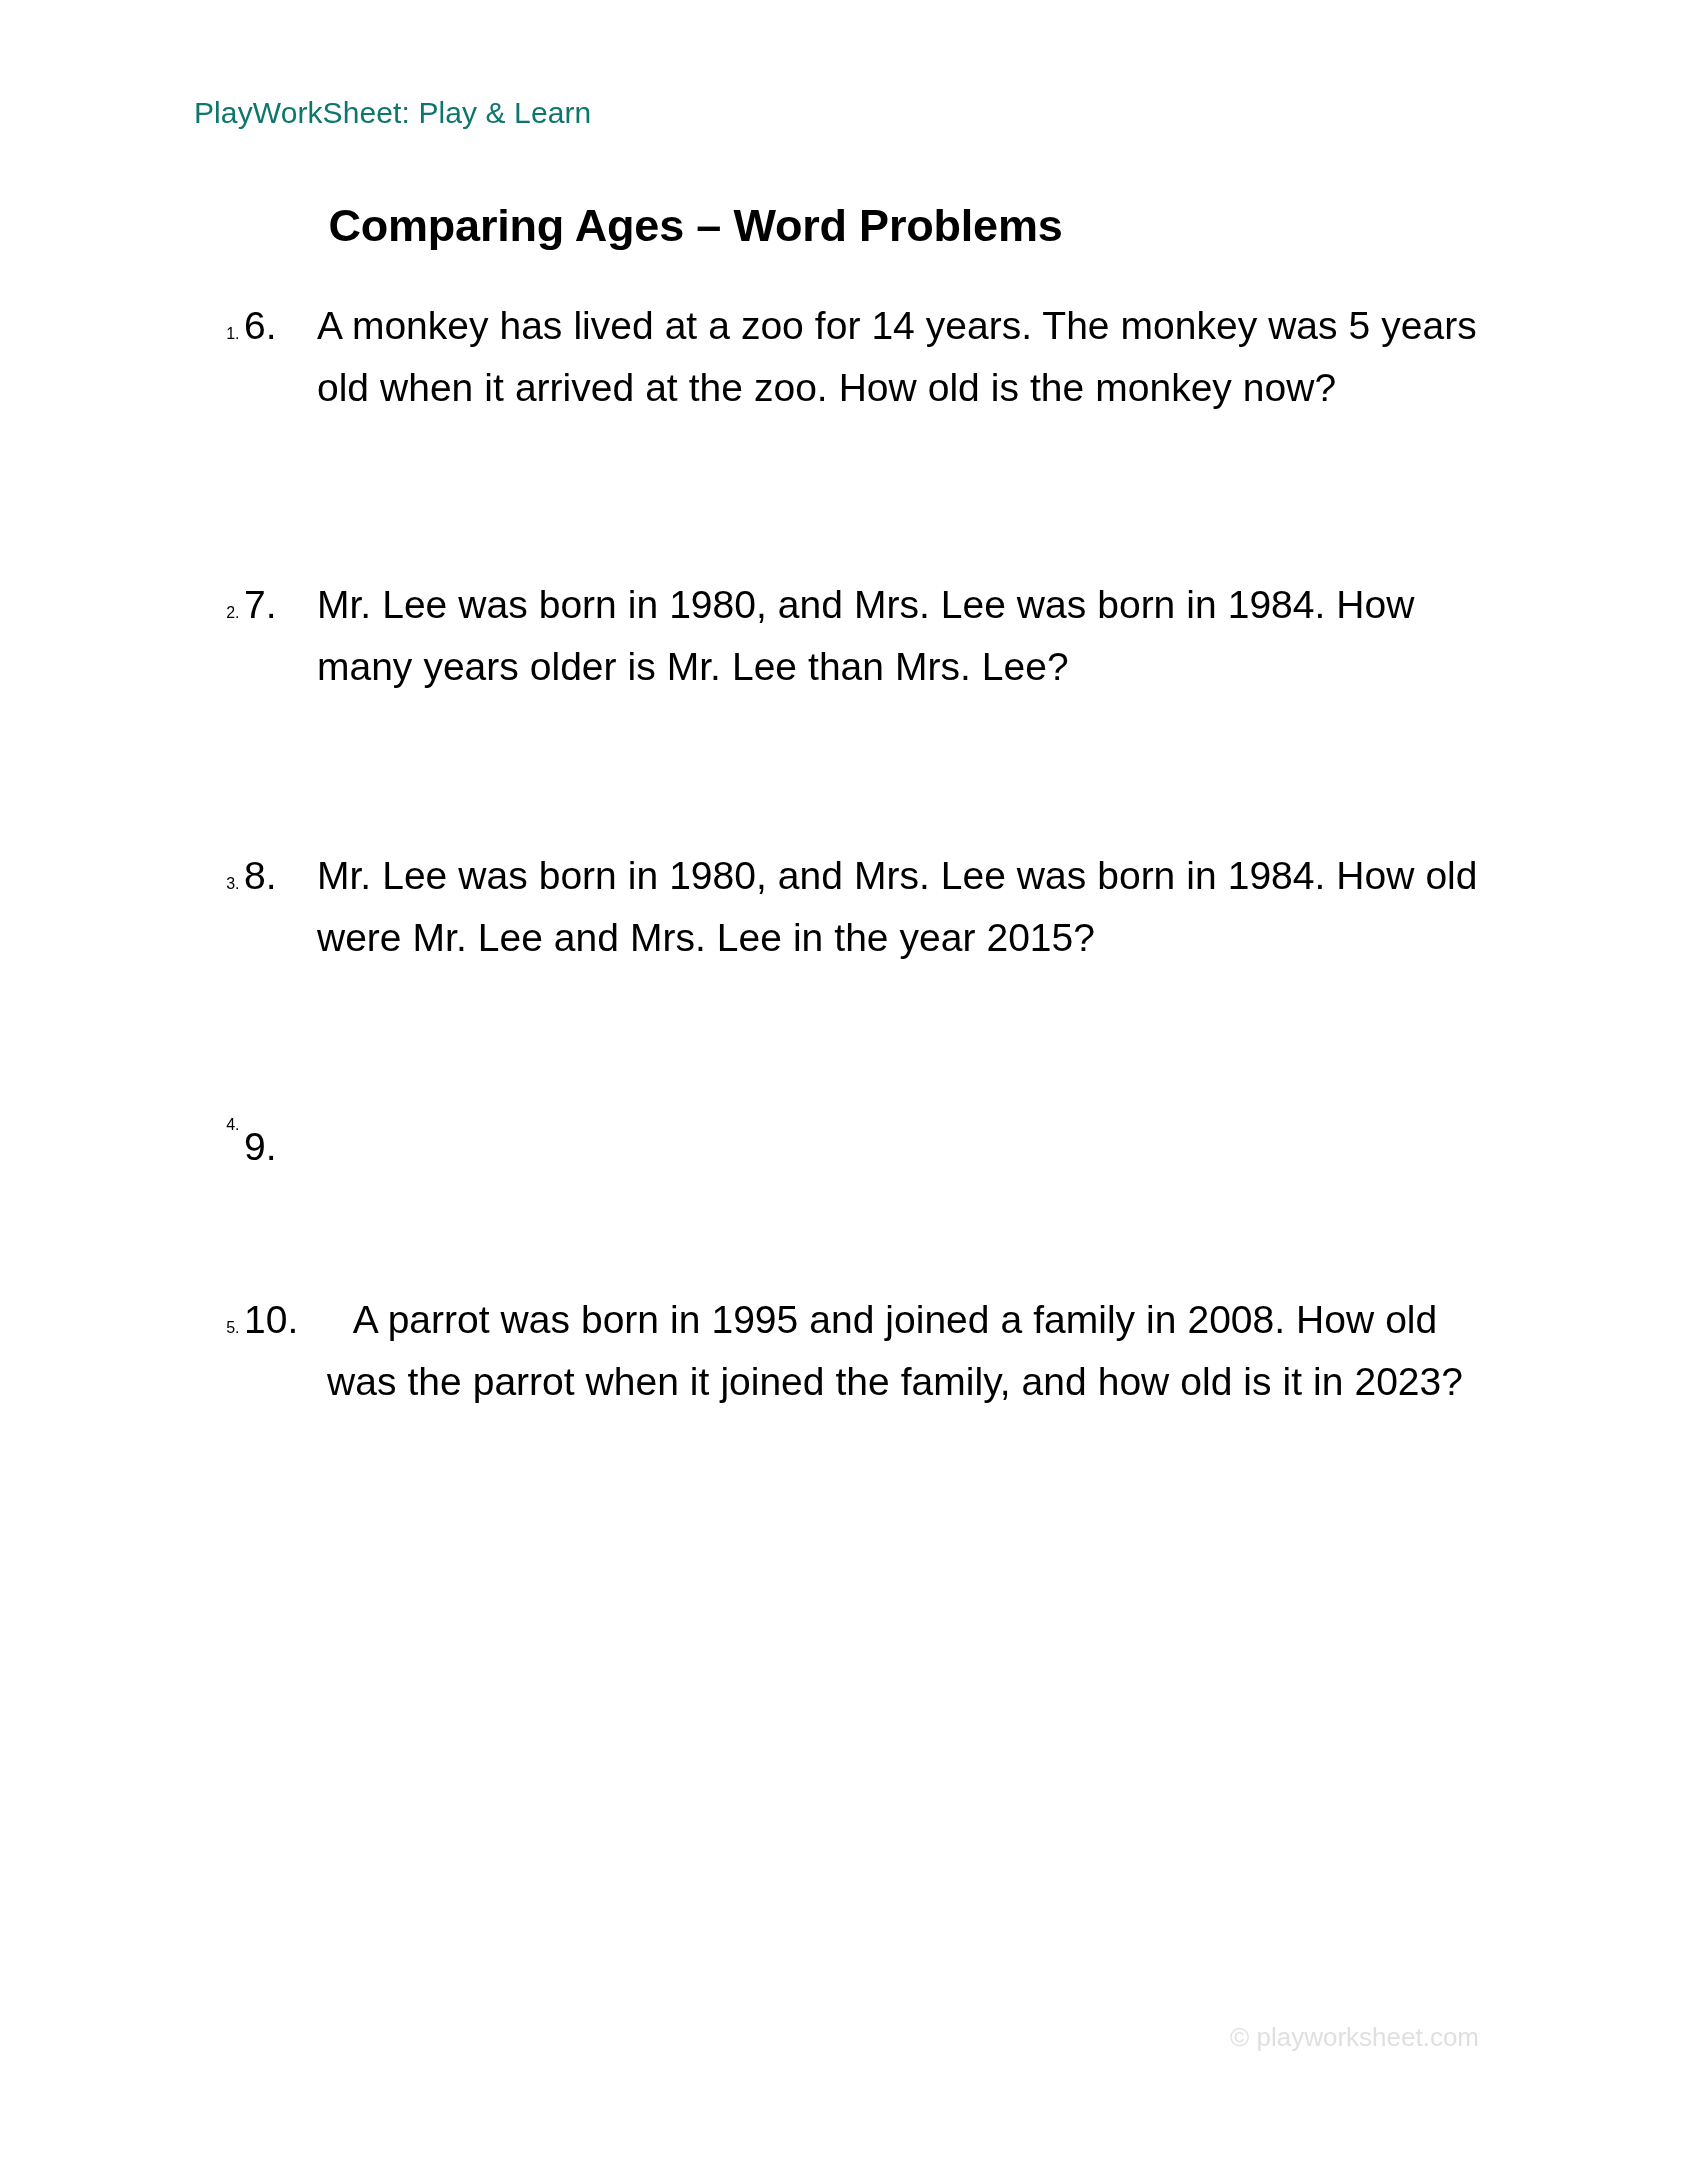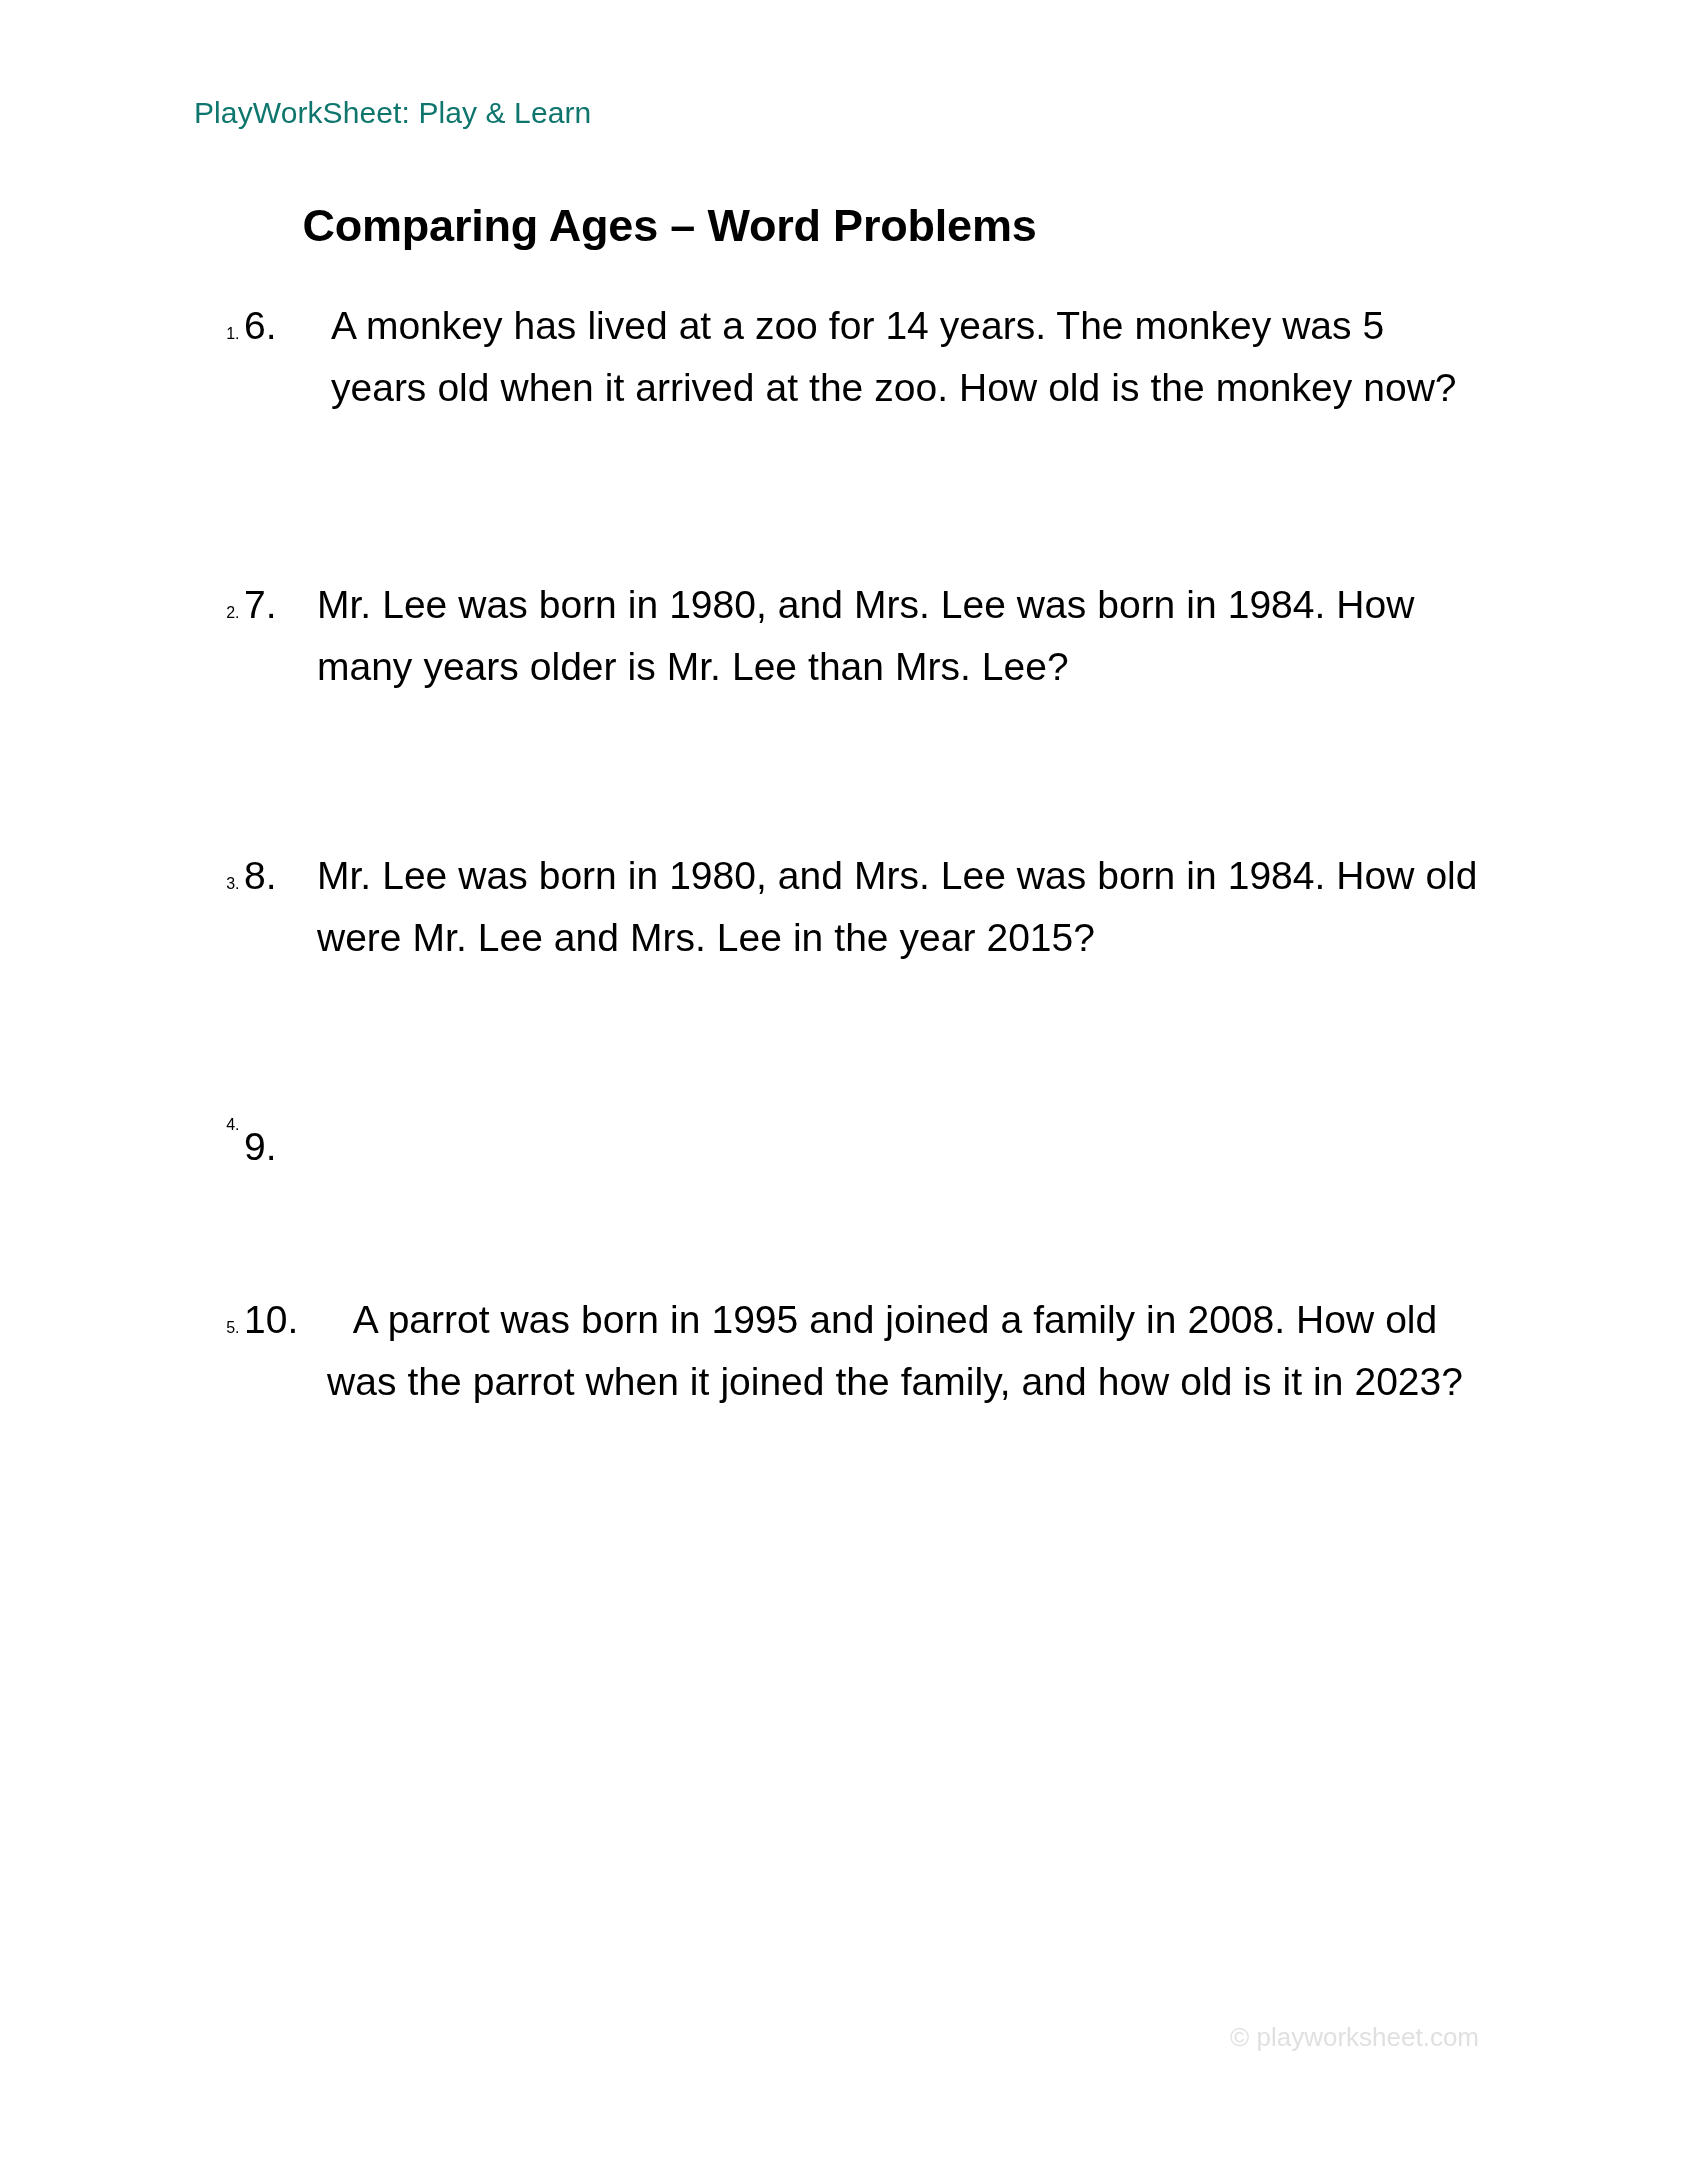--- a/index.html
+++ b/index.html
@@ -34,20 +34,21 @@
   .worksheet-title {
     position: absolute;
     left: 0;
     top: 170px;
     width: 1339px;
     text-align: center;
     font-size: 45px;
     font-weight: bold;
     color: #000000;
     letter-spacing: -0.2px;
+    padding-left: 26px;
   }
 
   
   .problem-list {
     position: absolute;
     left: 204px;
     top: 279px;
     width: 1238px;
   }
   .problem-item {
@@ -71,21 +72,21 @@
   }
   .problem-text {
     font-size: 39px;
     line-height: 62px;
     color: #000000;
     text-align: left;
     word-spacing: 0.2px;
   }
 
   
-  .w-q6  { max-width: 1163px; margin-left: 14px; }
+  .w-q6  { max-width: 1163px; }
   .w-q7  { max-width: 1163px; }
   .w-q8  { max-width: 1163px; }
   .w-q9  { max-width: 1109px; }
   .w-q10 { max-width: 1156px; text-align: center; }
 
   
   .gap-lg { margin-bottom: 155px; }
   .gap-md { margin-bottom: 147px; }
 
   

